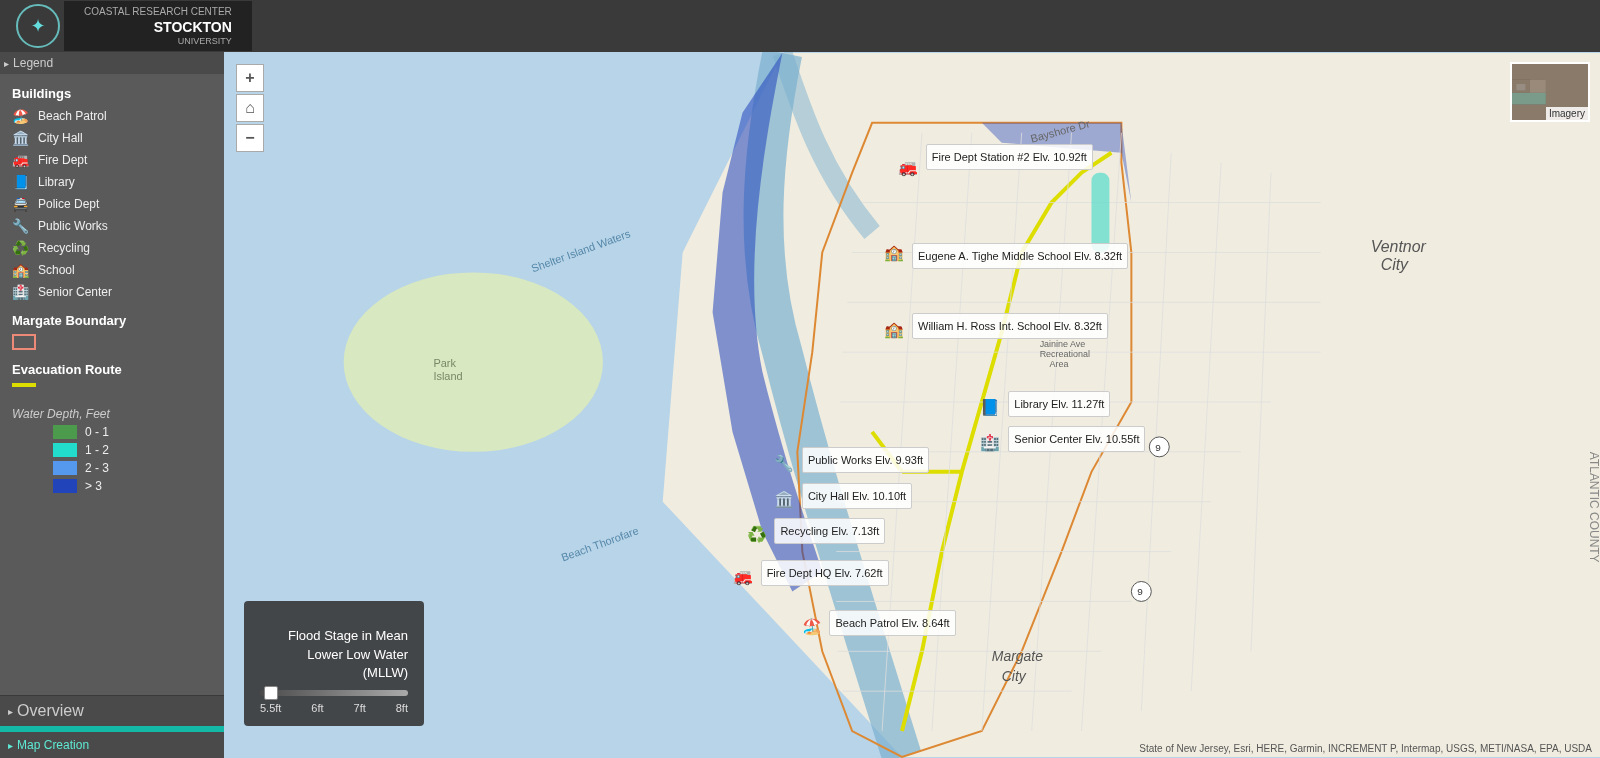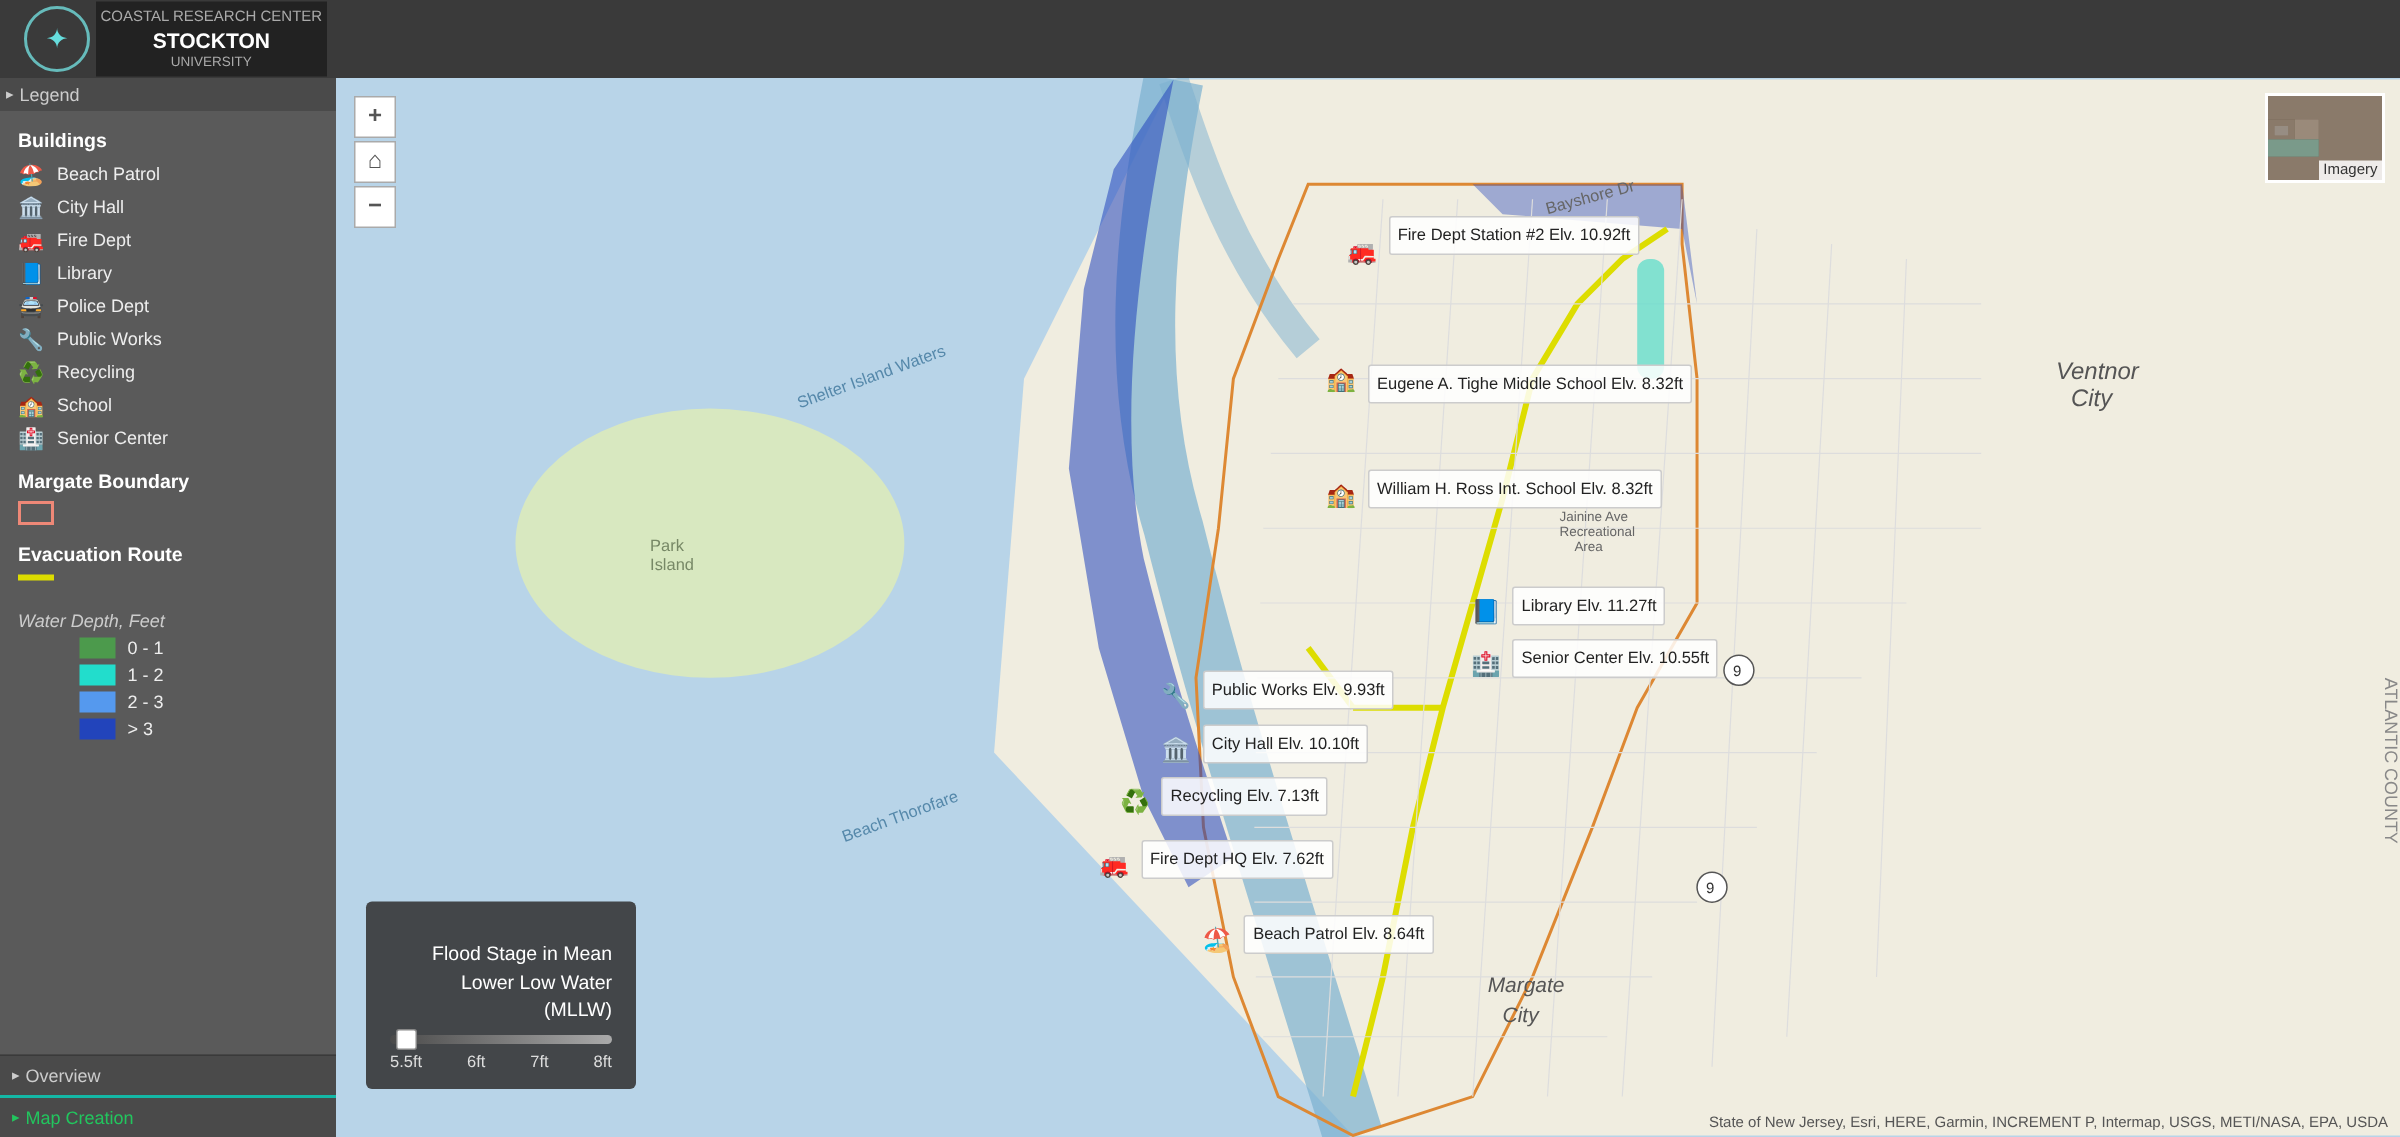--- a/index.html
+++ b/index.html
@@ -24,24 +24,24 @@
       width: 44px; height: 44px;
       border: 2px solid #6bb;
       border-radius: 50%;
       display: flex; align-items: center; justify-content: center;
       color: #6dd; font-size: 18px;
       margin-right: 4px;
     }
     .logo-text {
       background: #222;
       color: white;
-      padding: 4px 3px;
+      padding: 4px 20px;
       font-size: 11px;
       line-height: 1.3;
-      text-align: center;
+      text-align: right;
     }
     .logo-text .coastal { font-size: 10px; color: #aaa; }
     .logo-text .stockton { font-size: 14px; font-weight: bold; }
     .logo-text .univ { font-size: 9px; color: #aaa; }
 
     #main {
       display: flex;
       flex: 1;
       overflow: hidden;
     }
@@ -120,35 +120,35 @@
       display: flex; align-items: center; gap: 8px;
       font-size: 12px; color: #eee; margin-bottom: 4px; padding-left: 41px;
     }
     .flood-color-box {
       width: 24px; height: 14px;
     }
 
     .overview-btn {
       background: #4a4a4a;
       color: #ccc;
-      font-size: 12px;
+      font-size: 16px;
       padding: 6px 8px;
       cursor: pointer;
       border-top: 1px solid #3a3a3a;
       display: flex; align-items: center; gap: 4px;
     }
     .overview-btn::before { content: '▸'; font-size: 10px; }
 
     .map-creation-btn {
       background: #4a4a4a;
-      color: #22c55e;
+      color: #5eead4;
       font-size: 12px;
       padding: 6px 8px;
       cursor: pointer;
-      border-top: 2px solid #14b8a6;
+      border-top: 6px solid #14b8a6;
       display: flex; align-items: center; gap: 4px;
     }
     .map-creation-btn::before { content: '▸'; font-size: 10px; }
 
     #map-area {
       flex: 1;
       position: relative;
       overflow: hidden;
       background: #b8d4e8;
     }

